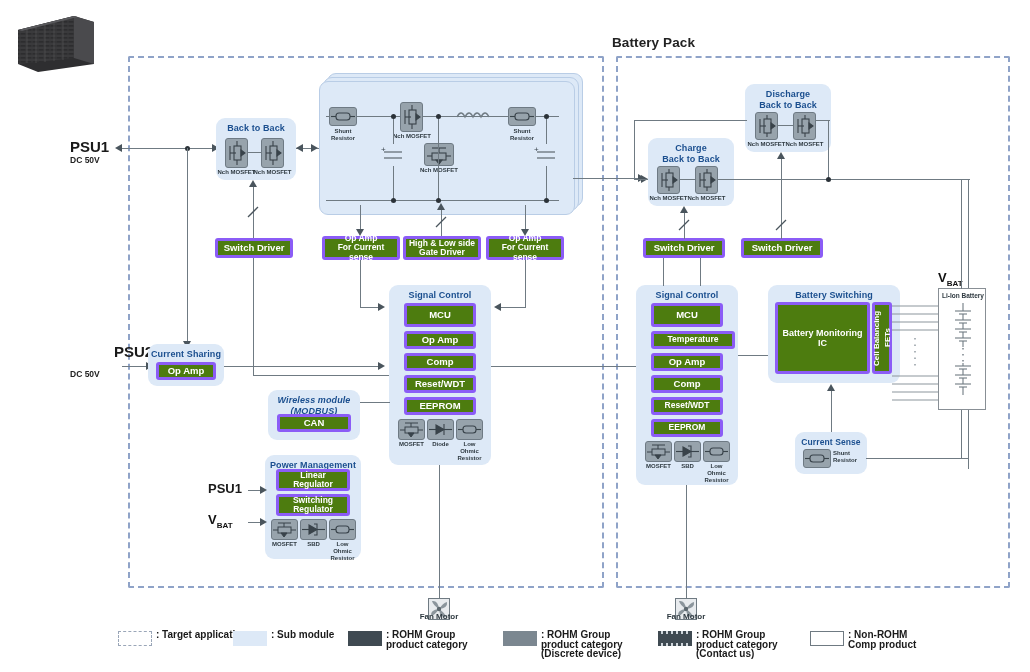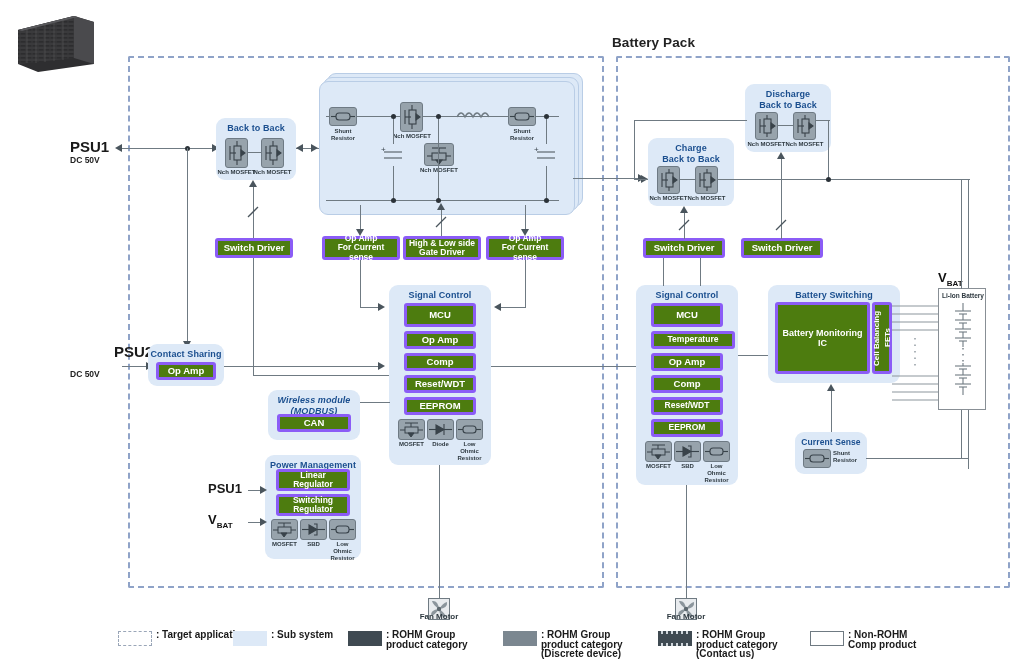--- a/index.html
+++ b/index.html
@@ -314,21 +314,21 @@
 
   <div class="wire wh" style="left:253px;top:375px;width:136px;"></div>
   <div class="wire wv" style="left:253px;top:258px;height:118px;"></div>
 
   <div class="wire wh" style="left:224px;top:366px;width:158px;"></div>
   <div class="arw arw-r" style="left:378px;top:362px;"></div>
 
   <div class="wire wv" style="left:439px;top:465px;height:133px;"></div>
 
   <div class="sub" style="left:148px;top:344px;width:76px;height:42px;">
-    <div class="sub-title">Contact Sharing</div>
+    <div class="sub-title">Current Sharing</div>
   </div>
   <div class="prod" style="left:156px;top:362px;width:60px;height:18px;">Op Amp</div>
 
   <div class="sub" style="left:268px;top:390px;width:92px;height:50px;">
     <div class="sub-title" style="white-space:pre-line;font-style:italic;">Wireless module
 (MODBUS)</div>
   </div>
   <div class="prod" style="left:277px;top:414px;width:74px;height:18px;">CAN</div>
   <div class="wire wh" style="left:360px;top:402px;width:30px;"></div>
 
@@ -636,21 +636,21 @@
   </div>
   <div class="fanlbl" style="left:653px;top:612px;width:66px;">Fan Motor</div>
 
   <div id="legend">
     <div class="lg" style="left:0px;top:4px;">
       <div class="lg-sw" style="border:1.5px dashed #9aa6b8;background:#fff;"></div>
       <div class="lg-tx">: Target application</div>
     </div>
     <div class="lg" style="left:115px;top:4px;">
       <div class="lg-sw" style="background:#dde9f7;"></div>
-      <div class="lg-tx">: Sub system</div>
+      <div class="lg-tx">: Sub module</div>
     </div>
     <div class="lg" style="left:230px;top:4px;">
       <div class="lg-sw" style="background:#3f4a52;"></div>
       <div class="lg-tx">: ROHM Group product category</div>
     </div>
     <div class="lg" style="left:385px;top:4px;">
       <div class="lg-sw" style="background:#7b8790;"></div>
       <div class="lg-tx">: ROHM Group product category (Discrete device)</div>
     </div>
     <div class="lg" style="left:540px;top:4px;">

